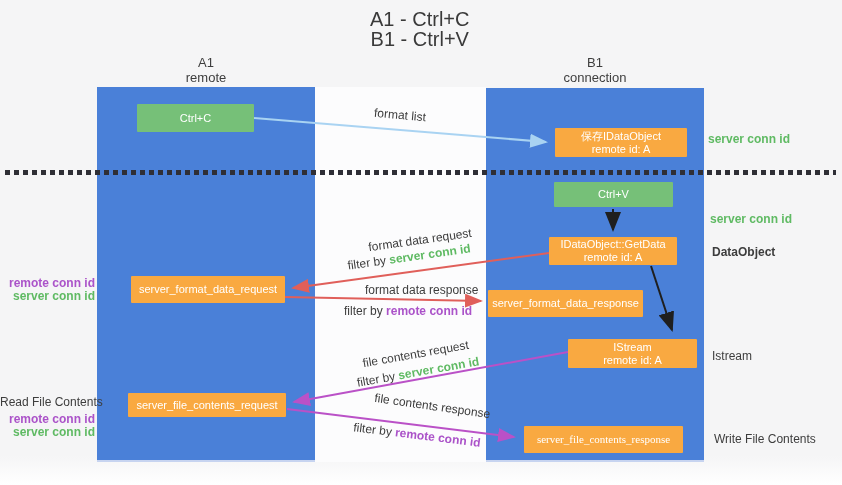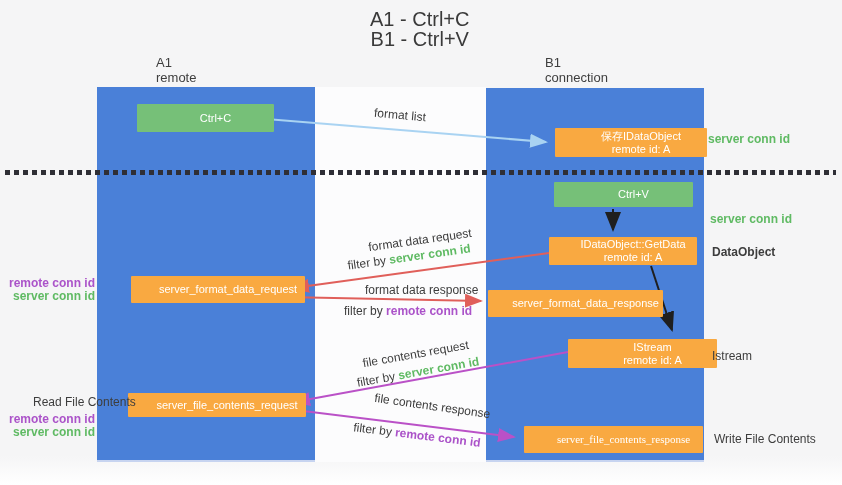--- a/index.html
+++ b/index.html
@@ -4,26 +4,26 @@
 <style>
   html,body{margin:0;padding:0;}
   body{font-family:"Liberation Sans","DejaVu Sans",sans-serif;}
   .canvas{
     position:relative;width:842px;height:485px;overflow:hidden;
     background:linear-gradient(#f5f5f6 0%,#f5f5f6 94%,#ffffff 100%);
     color:#3d3d3d;
   }
   .mid-band{position:absolute;left:315px;top:87px;width:171px;height:375px;background:#fcfcfd;}
   .title{position:absolute;left:370px;top:9px;font-size:20px;line-height:20px;color:#3a3a3a;text-align:center;}
-  .ll-head{position:absolute;font-size:13px;line-height:15px;color:#3e3e3e;}
+  .ll-head{position:absolute;font-size:13px;line-height:15px;text-align:center;color:#3e3e3e;}
   .ll-rect{position:absolute;background:#4a80d8;border-bottom:2px solid #c7d4f0;}
   .dotline{position:absolute;left:5px;top:170px;width:831px;height:5px;
     background:repeating-linear-gradient(90deg,#2f2f36 0 5px,transparent 5px 9px);}
   .node{position:absolute;display:flex;flex-direction:column;align-items:center;justify-content:center;
-    color:#ffffff;font-size:11px;line-height:13px;text-align:center;border-radius:1px;padding-left:20px;}
+    color:#ffffff;font-size:11px;line-height:13px;text-align:center;border-radius:1px;}
   .green-node{background:#76c078;}
   .orange-node{background:#f9a941;}
   .msg{position:absolute;font-size:12px;white-space:nowrap;color:#3d3d3d;}
   .anno{position:absolute;font-size:12px;white-space:nowrap;}
   .anno.right-col{color:#3d3d3d;}
   .bold-green{color:#5fba63;font-weight:bold;}
   .bold-purple{color:#ab53c9;font-weight:bold;}
   .ralign{text-align:right;}
   svg.overlay{position:absolute;left:0;top:0;pointer-events:none;}
 </style>
@@ -153,17 +153,17 @@
   </div>
 
   <div class="anno bold-green" style="left:708px;top:132px;">server conn id</div>
   <div class="anno bold-green" style="left:710px;top:212px;">server conn id</div>
   <div class="anno right-col" style="left:712px;top:245px;font-weight:bold;">DataObject</div>
   <div class="anno right-col" style="left:712px;top:349px;">Istream</div>
   <div class="anno right-col" style="left:714px;top:432px;">Write File Contents</div>
 
   <div class="anno bold-purple ralign" style="left:0px;top:276px;width:95px;">remote conn id</div>
   <div class="anno bold-green ralign" style="left:0px;top:289px;width:95px;">server conn id</div>
-  <div class="anno right-col ralign" style="left:0px;top:395px;width:99px;padding-left:33px;">Read File Contents</div>
+  <div class="anno right-col ralign" style="left:0px;top:395px;width:99px;">Read File Contents</div>
   <div class="anno bold-purple ralign" style="left:0px;top:412px;width:95px;">remote conn id</div>
   <div class="anno bold-green ralign" style="left:0px;top:425px;width:95px;">server conn id</div>
 
 </div>
 
 </body></html>

